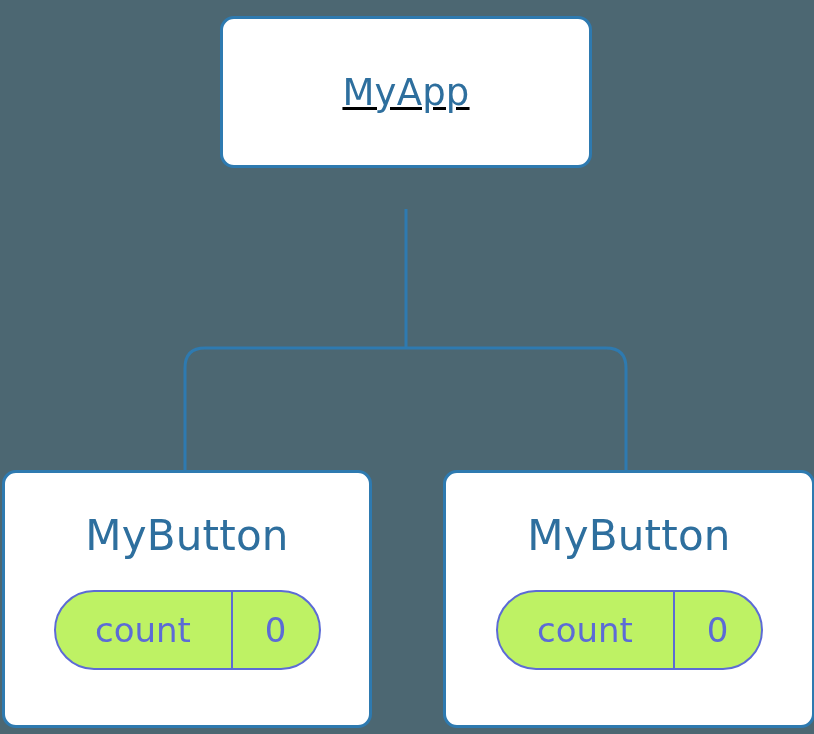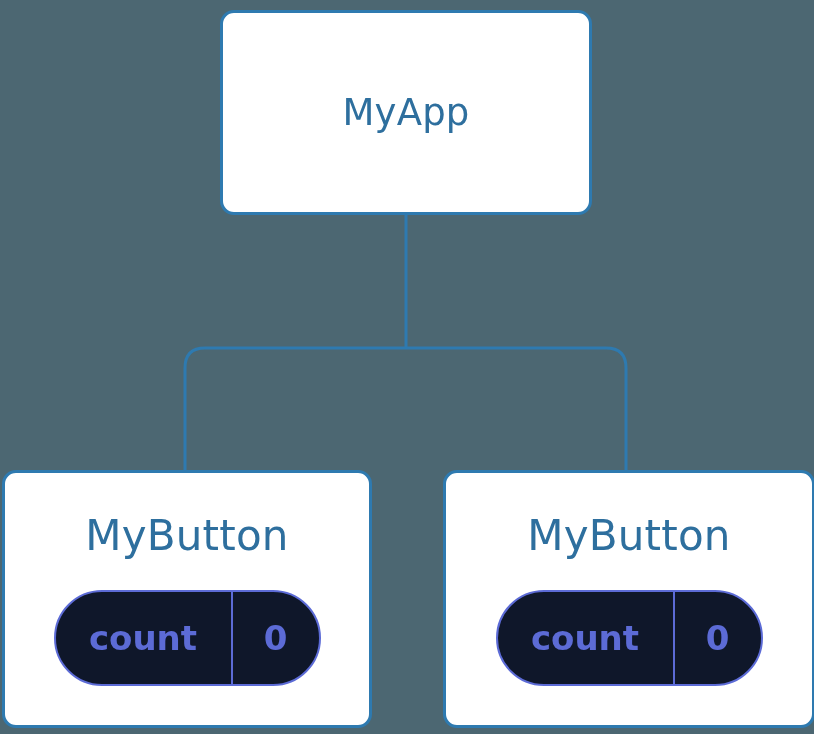--- a/index.html
+++ b/index.html
@@ -49,23 +49,24 @@
     color: #2e6f9e;
     font-size: 37px;
     line-height: 1;
     letter-spacing: 0.2px;
     white-space: nowrap;
   }
 
   
   #node-root {
     left: 220px;
-    top: 10px;
+    top: 16px;
     width: 372px;
-    height: 205px;
+    height: 152px;
+    text-decoration: underline;
   }
 
   
   .node-child {
     top: 470px;
     height: 258px;
     padding-top: 42px;
     justify-content: flex-start;
   }
   #node-child-0 {
@@ -80,28 +81,27 @@
   .node-child .node-title {
     font-size: 42px;
     margin-bottom: 0;
   }
 
   
   .state-pill {
     margin-top: 33px;
     box-sizing: border-box;
     width: 267px;
-    height: 96px;
+    height: 80px;
     border: 2px solid #5c6bd6;
     border-radius: 52px;
     display: flex;
     align-items: stretch;
-    background: #0f172a;
+    background: #bef264;
     overflow: hidden;
-    font-weight: bold;
   }
   .state-key,
   .state-value {
     display: flex;
     align-items: center;
     justify-content: center;
     color: #5c6bd6;
     font-size: 34px;
     line-height: 1;
     white-space: nowrap;

